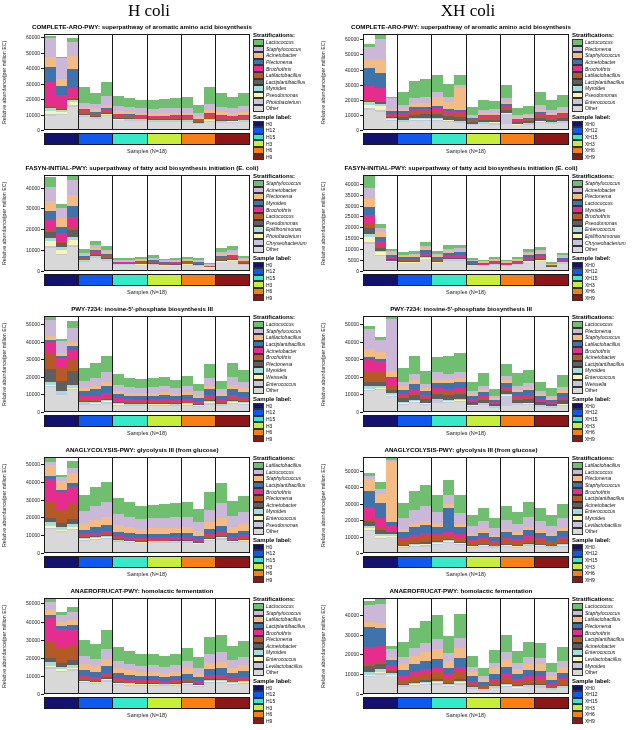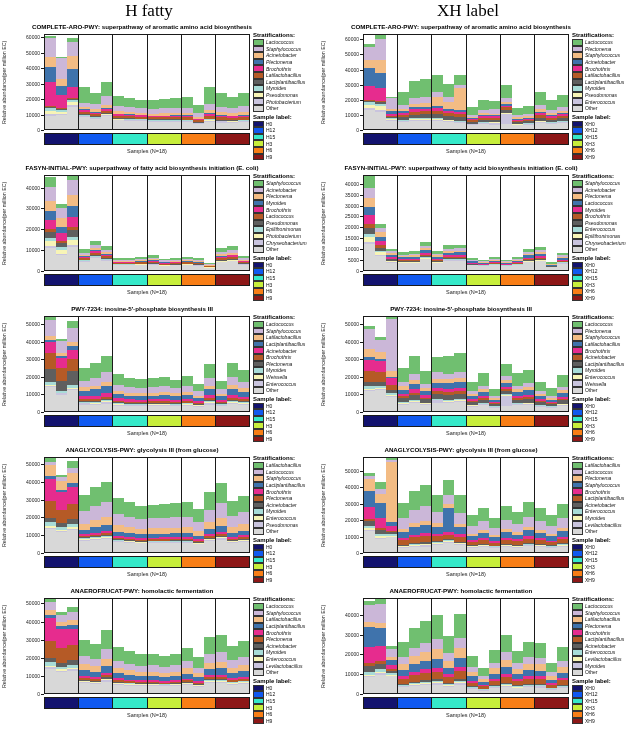--- a/index.html
+++ b/index.html
@@ -35,22 +35,22 @@
   .legend-title{font-size:6px;font-weight:bold;margin-bottom:1px;color:#000;}
   .legend-entry{display:flex;align-items:center;height:6.6px;}
   .swatch{width:9px;height:4.6px;border:0.6px solid #333;margin-right:2px;flex:none;}
   .strat-label{font-size:5px;font-style:italic;white-space:nowrap;line-height:6px;}
   .sample-label{font-size:5px;white-space:nowrap;line-height:6px;}
   .sample-title{margin-top:2px;}
 </style>
 </head>
 <body>
 
-<div class="col-header" style="left:44px">H fatty</div>
-<div class="col-header" style="left:363px">XH label</div>
+<div class="col-header" style="left:44px">H coli</div>
+<div class="col-header" style="left:363px">XH coli</div>
 
 <div id="charts-grid">
     <div class="subplot">
       <div class="chart-title">COMPLETE-ARO-PWY: superpathway of aromatic amino acid biosynthesis</div>
       <div class="ylabel">Relative abundance(per million EC)</div>
       <div class="ytick-label" style="top: 105px;">0</div>
       <div class="ytick-mark" style="top: 108px;"></div>
       <div class="ytick-label" style="top: 89.5161px;">10000</div>
       <div class="ytick-mark" style="top: 92.5161px;"></div>
       <div class="ytick-label" style="top: 74.0323px;">20000</div>

